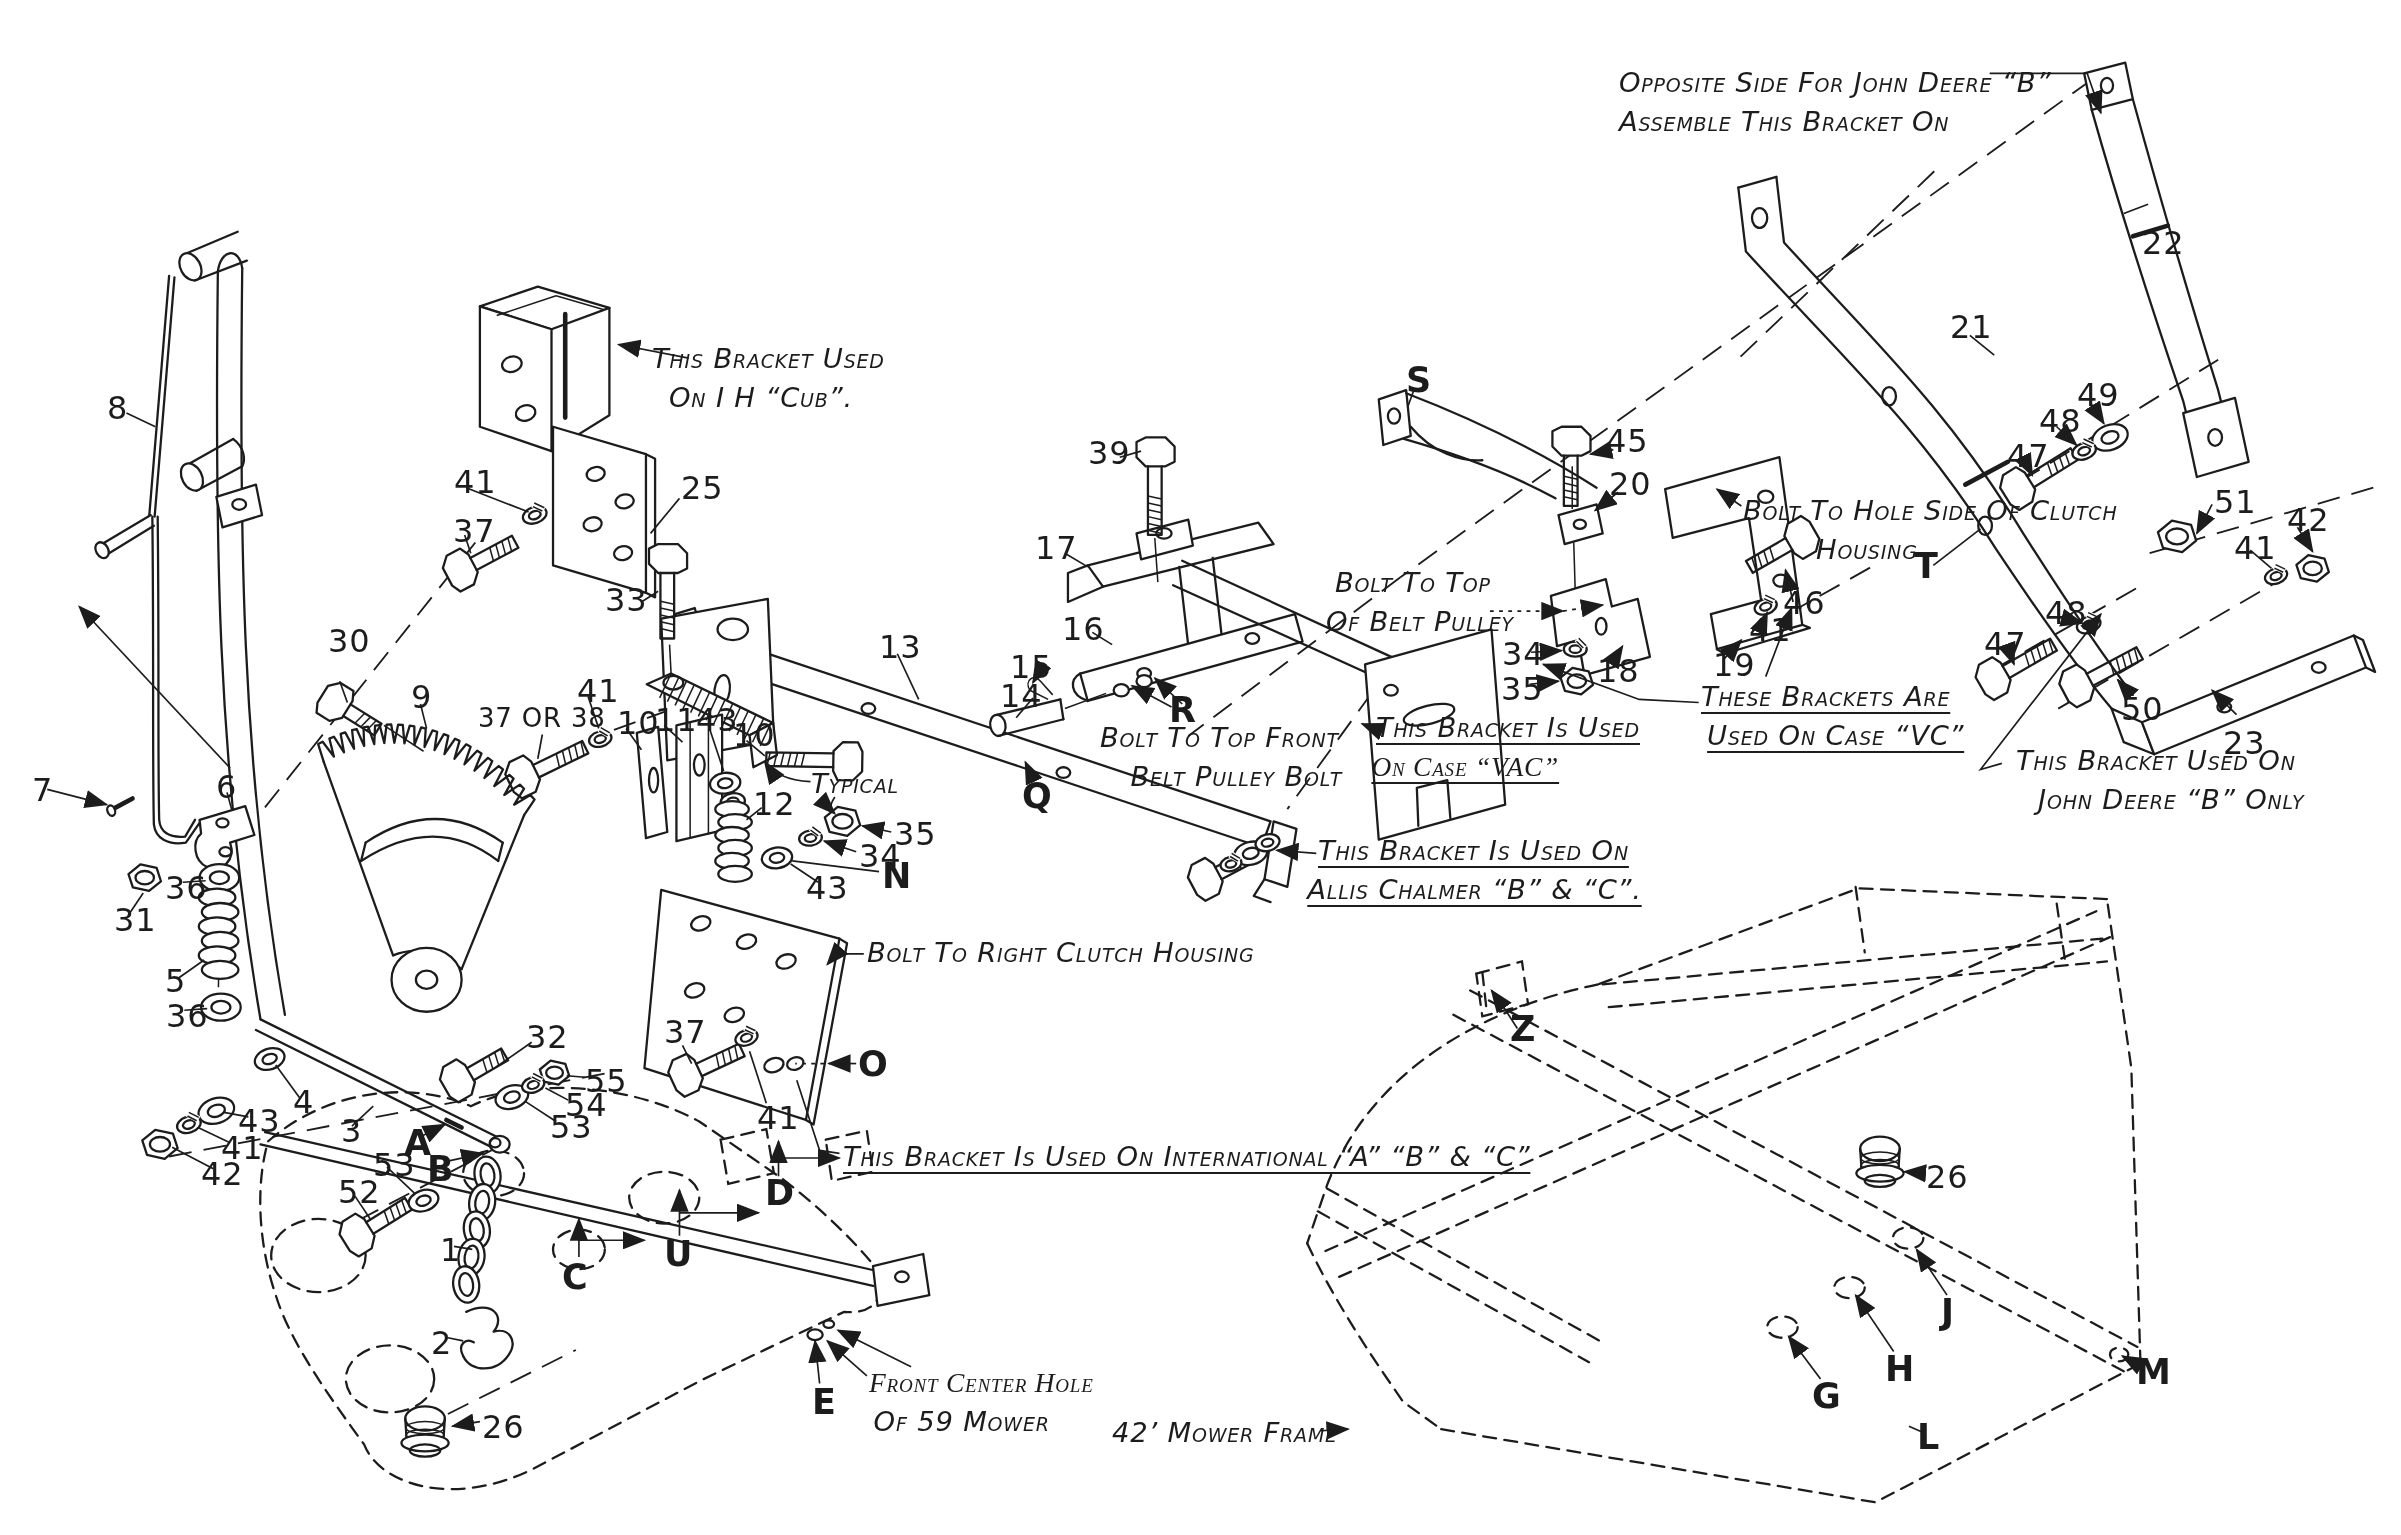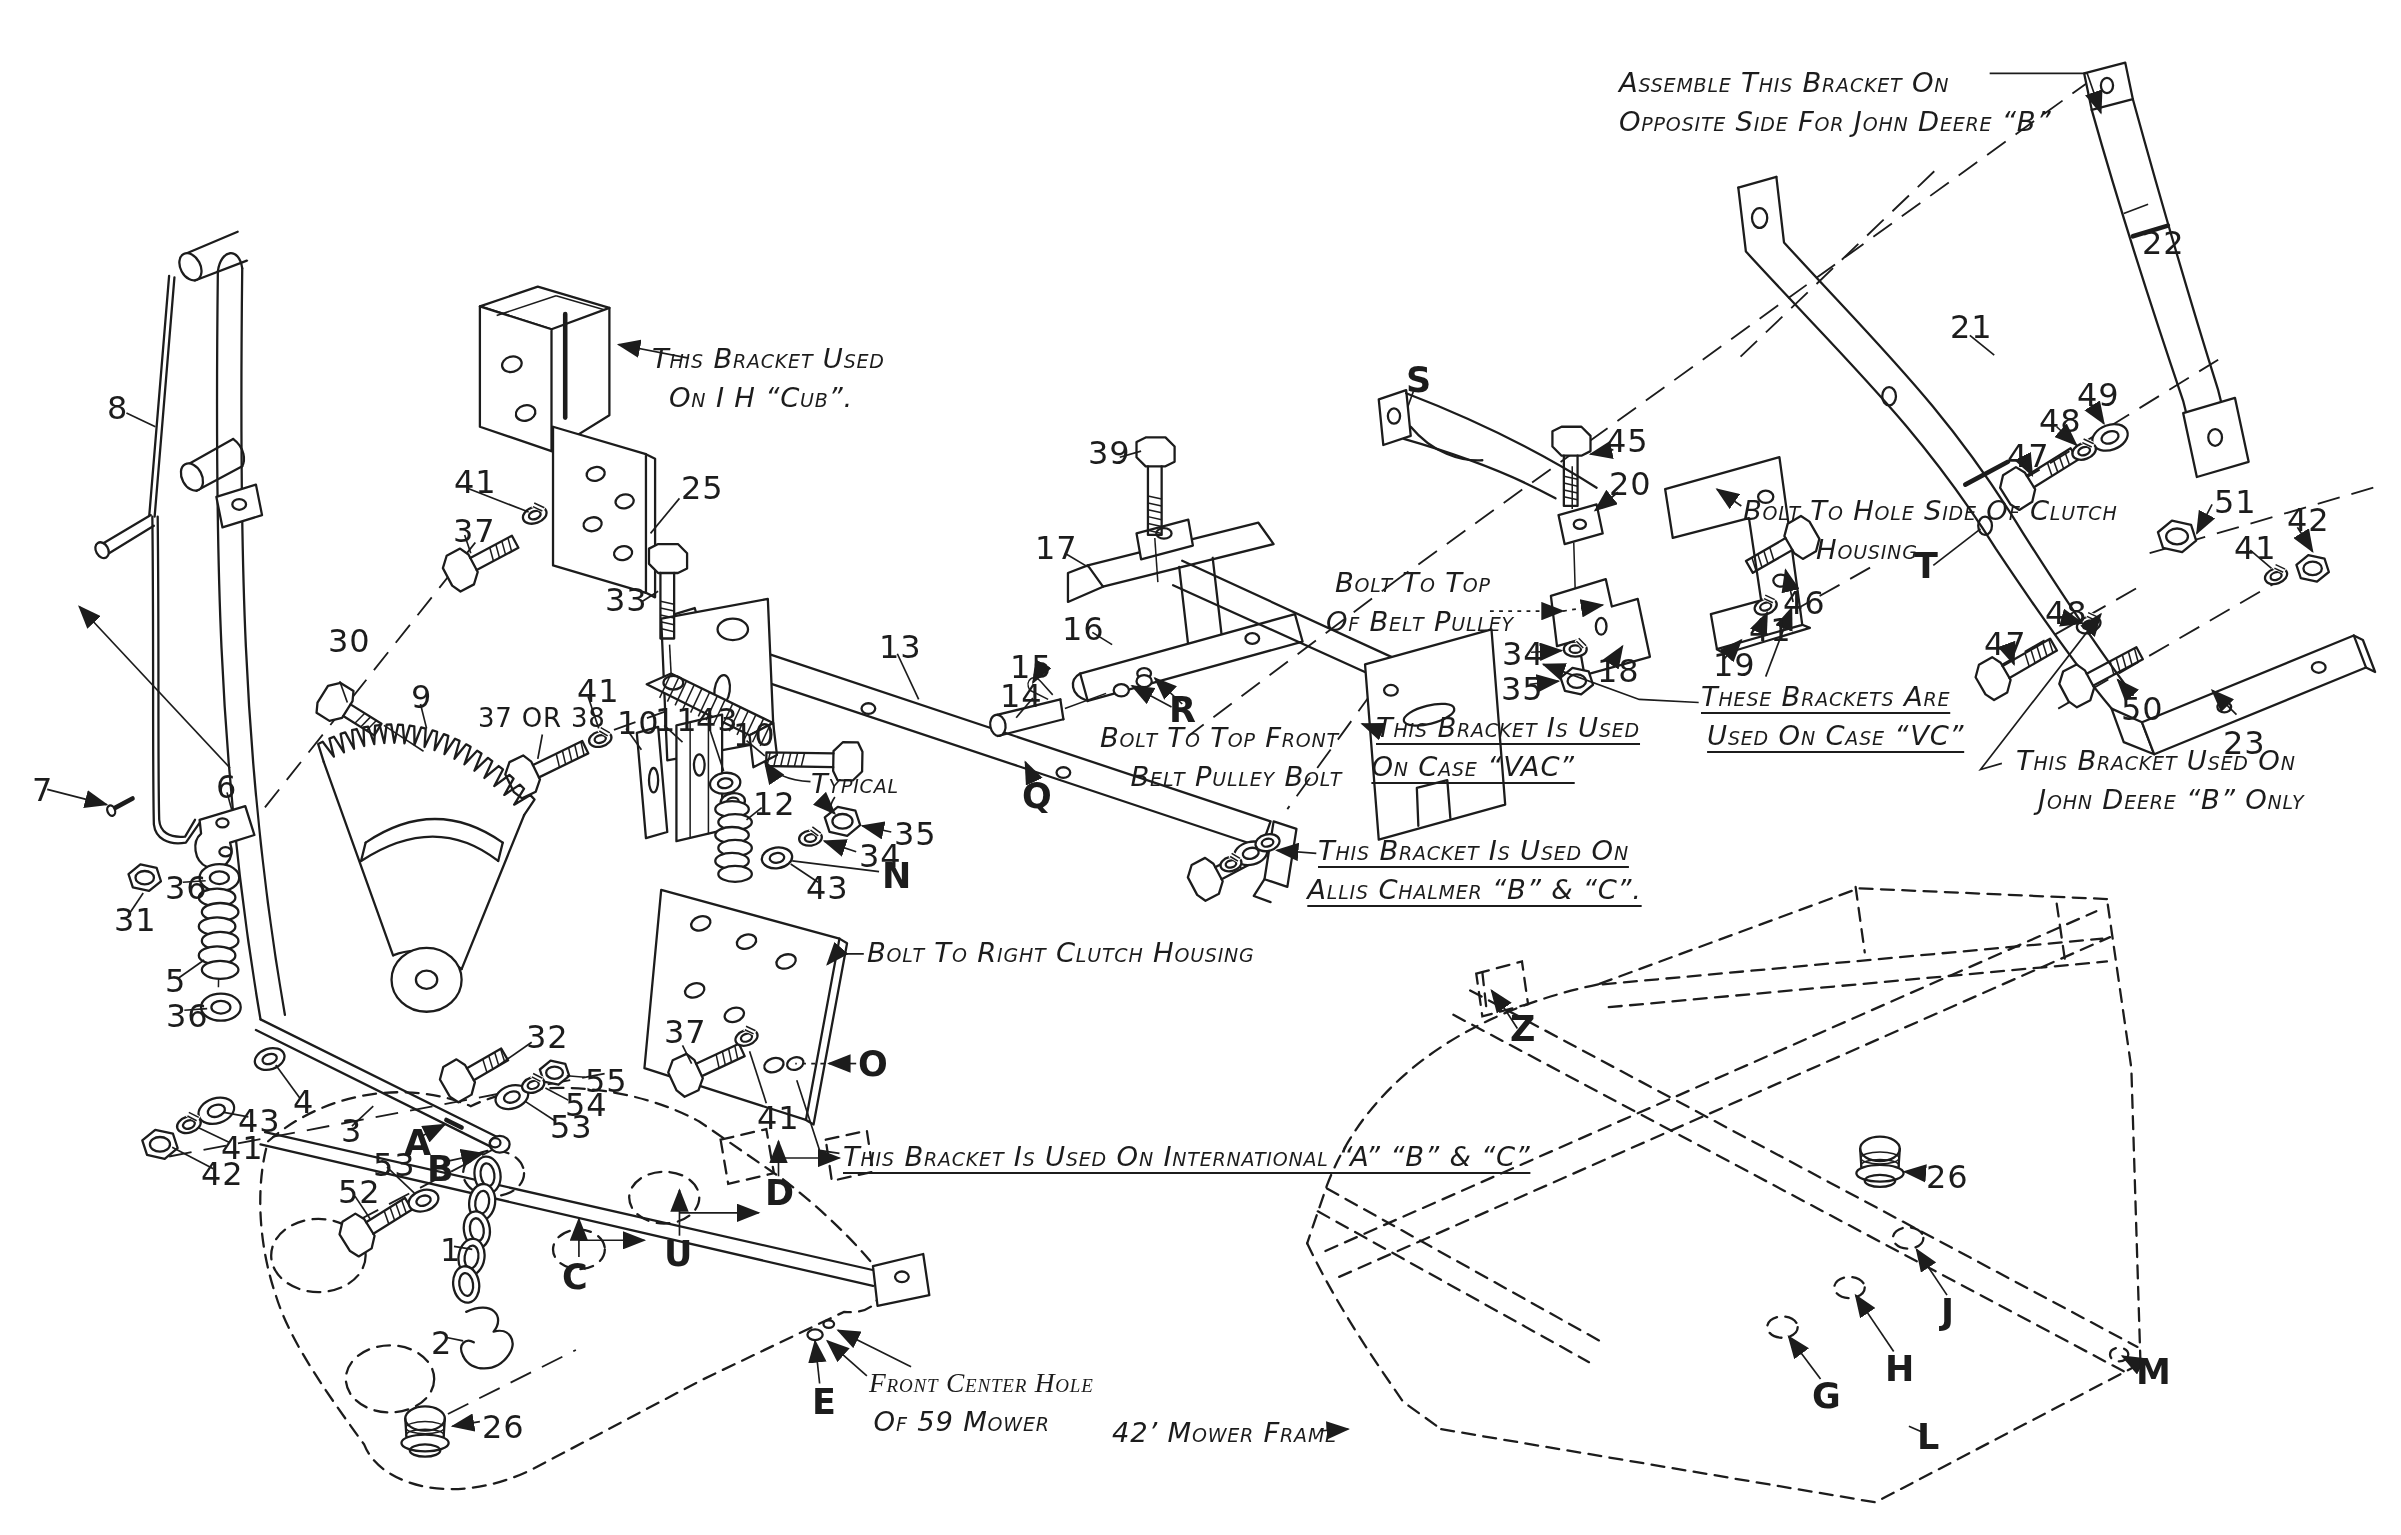--- a/index.html
+++ b/index.html
@@ -720,42 +720,42 @@
       <div class="lbl ltr" style="left: 1510px; top: 1012px;">Z</div>
       <div class="lbl num" style="left: 1926px; top: 1161px;">26</div>
       <div class="lbl ltr" style="left: 1941px; top: 1295px;">J</div>
       <div class="lbl ltr" style="left: 1885px; top: 1352px;">H</div>
       <div class="lbl ltr" style="left: 1812px; top: 1379px;">G</div>
       <div class="lbl ltr" style="left: 2136px; top: 1355px;">M</div>
       <div class="lbl ltr" style="left: 1917px; top: 1420px;">L</div>
     </div>
   <div id="notes">
       <div class="ann" style="left: 1619px; top: 64px; position: absolute;">
+        <span class="line" style="margin-left: 0px;">Opposite Side For John Deere “B”</span>
         <span class="line" style="margin-left: 0px;">Assemble This Bracket On</span>
-        <span class="line" style="margin-left: 0px;">Opposite Side For John Deere “B”</span>
       </div>
       <div class="ann" style="left: 652px; top: 340px; position: absolute;">
         <span class="line" style="margin-left: 0px;">This Bracket Used</span>
         <span class="line" style="margin-left: 17px;">On I H “Cub”.</span>
       </div>
       <div class="ann" style="left: 1335px; top: 564px; position: absolute;">
         <span class="line" style="margin-left: 0px;">Bolt To Top</span>
         <span class="line" style="margin-left: -9.1px;">Of Belt Pulley</span>
       </div>
       <div class="ann" style="left: 1743px; top: 492px; position: absolute;">
         <span class="line" style="margin-left: 0px;">Bolt To Hole Side Of Clutch</span>
         <span class="line" style="margin-left: 73px;">Housing</span>
       </div>
       <div class="ann u" style="left: 1701px; top: 678px; position: absolute;">
         <span class="line" style="margin-left: 0px;">These Brackets Are</span>
         <span class="line" style="margin-left: 6.1px;">Used On Case “VC”</span>
       </div>
       <div class="ann u" style="left: 1376px; top: 709px; position: absolute;">
         <span class="line" style="margin-left: 0px;">This Bracket Is Used</span>
-        <span class="line" style="margin-left: -4.6px;">On Case “VAC”</span>
+        <span class="line" style="margin-left: -4.6px; font-family: Liberation Serif, serif;">On Case “VAC”</span>
       </div>
       <div class="ann" style="left: 1100px; top: 719px; position: absolute;">
         <span class="line" style="margin-left: 0px;">Bolt To Top Front</span>
         <span class="line" style="margin-left: 30.5px;">Belt Pulley Bolt</span>
       </div>
       <div class="ann u" style="left: 1318px; top: 832px; position: absolute;">
         <span class="line" style="margin-left: 0px;">This Bracket Is Used On</span>
         <span class="line" style="margin-left: -10.7px;">Allis Chalmer “B” &amp; “C”.</span>
       </div>
       <div class="ann" style="left: 867px; top: 934px; position: absolute;">

